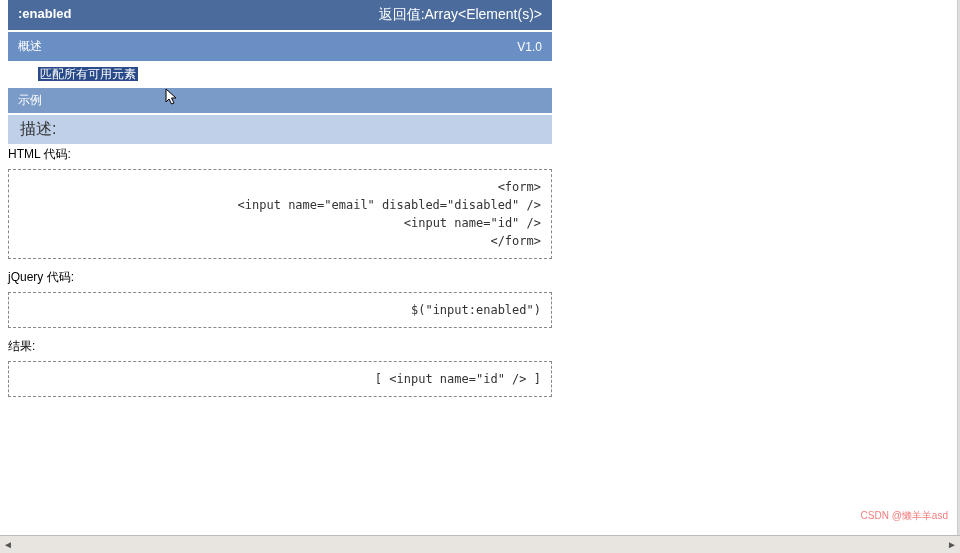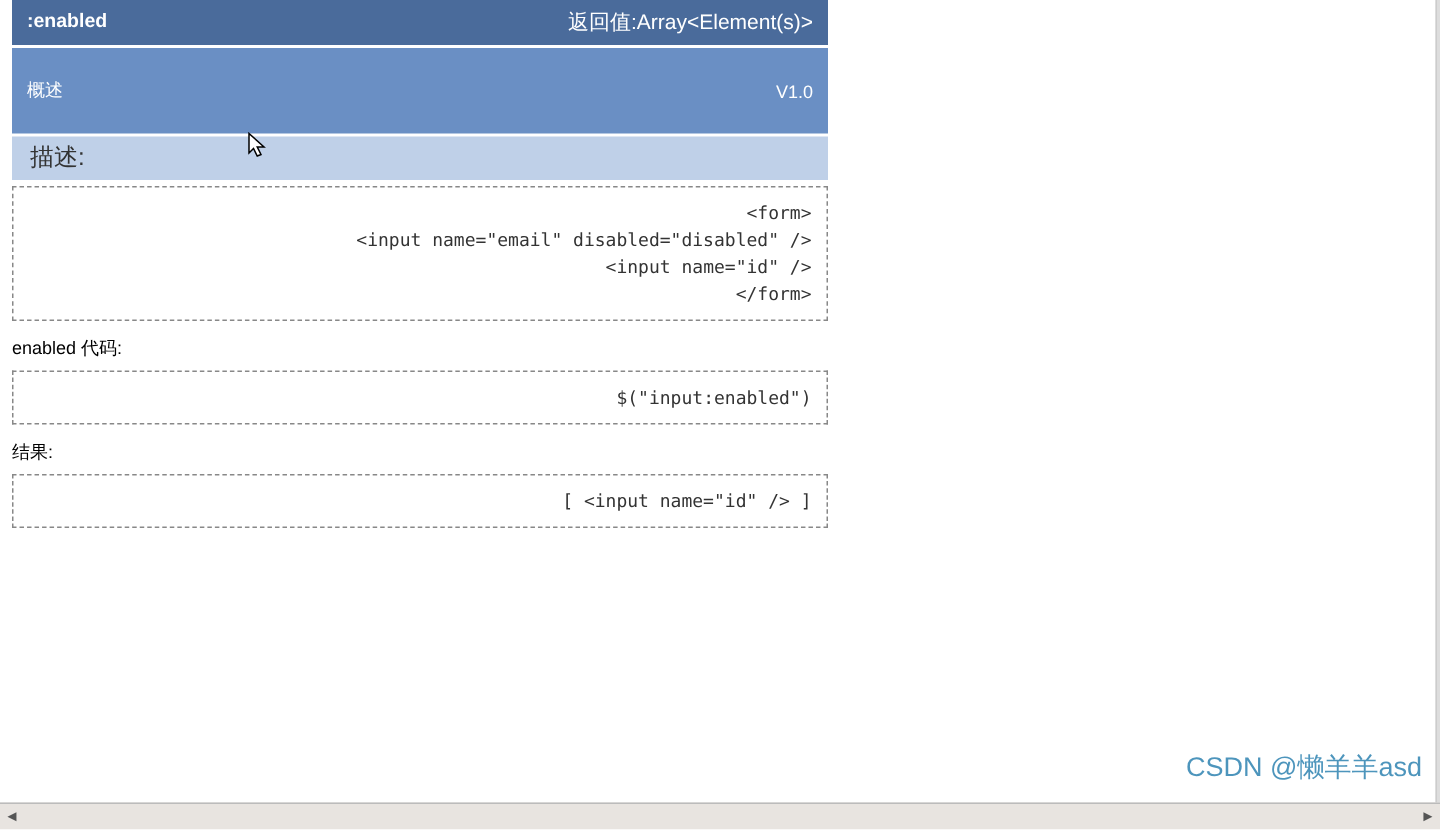--- a/index.html
+++ b/index.html
@@ -25,21 +25,21 @@
     display: flex;
     justify-content: space-between;
     align-items: flex-start;
     font-size: 13px;
   }
   .header-title { font-weight: bold; }
   .header-return { font-size: 14px; }
   .subheader-bar {
     background: #6A8FC4;
     color: #fff;
-    padding: 20px 10px;
+    padding: 6px 10px;
     display: flex;
     justify-content: space-between;
     align-items: center;
     font-size: 12px;
     margin-top: 2px;
   }
   .version { }
   .highlight-line {
     padding: 5px 0 5px 30px;
   }
@@ -85,22 +85,22 @@
     position: absolute;
     left: 165px;
     top: 88px;
     pointer-events: none;
   }
   .cursor svg { display: block; }
   .watermark {
     position: absolute;
     right: 12px;
     bottom: 30px;
-    color: #0369a1;
-    font-size: 18px;
+    color: #ef4444;
+    font-size: 10px;
     opacity: 0.7;
   }
   .bottom-bar {
     position: absolute;
     left: 0;
     bottom: 0;
     width: 960px;
     height: 18px;
     background: #E8E4E0;
     border-top: 1px solid #bbb;
@@ -134,33 +134,40 @@
   <div class="header-bar">
     <span class="header-title">:enabled</span>
     <span class="header-return">返回值:Array&lt;Element(s)&gt;</span>
   </div>
 
   <div class="subheader-bar">
     <span>概述</span>
     <span class="version">V1.0</span>
   </div>
 
+  <div class="highlight-line">
+    <span class="highlight-text">匹配所有可用元素</span>
+  </div>
 
+  <div class="example-bar">
+    <span>示例</span>
+  </div>
 
   <div class="desc-bar">
     <span>描述:</span>
   </div>
 
 
+  <div class="section-label">HTML 代码:</div>
   <div class="code-box">&lt;form&gt;
   &lt;input name="email" disabled="disabled" /&gt;
   &lt;input name="id" /&gt;
 &lt;/form&gt;</div>
 
-  <div class="section-label">enabled 代码:</div>
+  <div class="section-label">jQuery 代码:</div>
   <div class="code-box">$("input:enabled")</div>
 
   <div class="section-label">结果:</div>
   <div class="code-box">[ &lt;input name="id" /&gt; ]</div>
 </div>
 
 <div class="cursor">
   <svg width="14" height="18" viewBox="0 0 14 18">
     <path d="M1 1 L1 14 L4 11 L6.5 16 L9 15 L6.5 10 L11 10 Z" fill="#fff" stroke="#000" stroke-width="1"></path>
   </svg>

